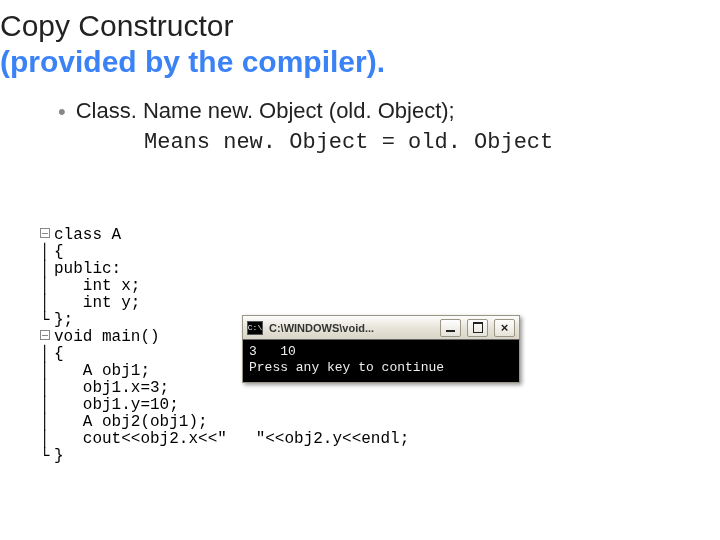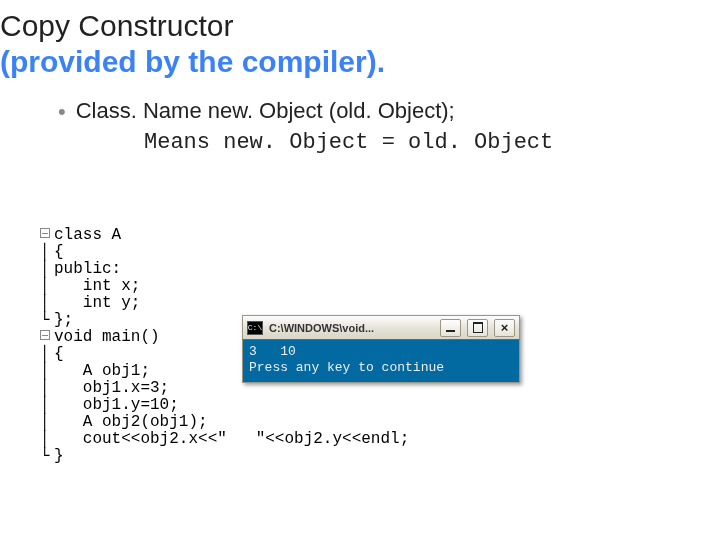--- a/index.html
+++ b/index.html
@@ -47,21 +47,21 @@
     width: 21px; height: 18px;
     background: linear-gradient(#fefefe,#e6e3d9);
     border: 1px solid #9b9684; border-radius: 2px;
     display: flex; align-items: center; justify-content: center;
     font-family: Arial; font-size: 10px; color: #222;
   }
   .tb-btn.min::before { content: ""; width: 9px; border-top: 2px solid #222; margin-top: 6px; }
   .tb-btn.max::before { content: ""; width: 8px; height: 8px; border: 1px solid #222; border-top: 2px solid #222; }
   .tb-btn.close { font-weight: 700; font-size: 13px; }
   .console-body {
-    background: #0369a1; color: #eee;
+    background: #000000; color: #eee;
     font-family: "Courier New", Courier, monospace;
     font-size: 13px; line-height: 16px;
     padding: 4px 6px 6px 6px;
     border: 1px solid #9b9684; border-top: 1px solid #666;
     white-space: pre;
     min-height: 42px;
   }
 </style>
 </head>
 <body>

